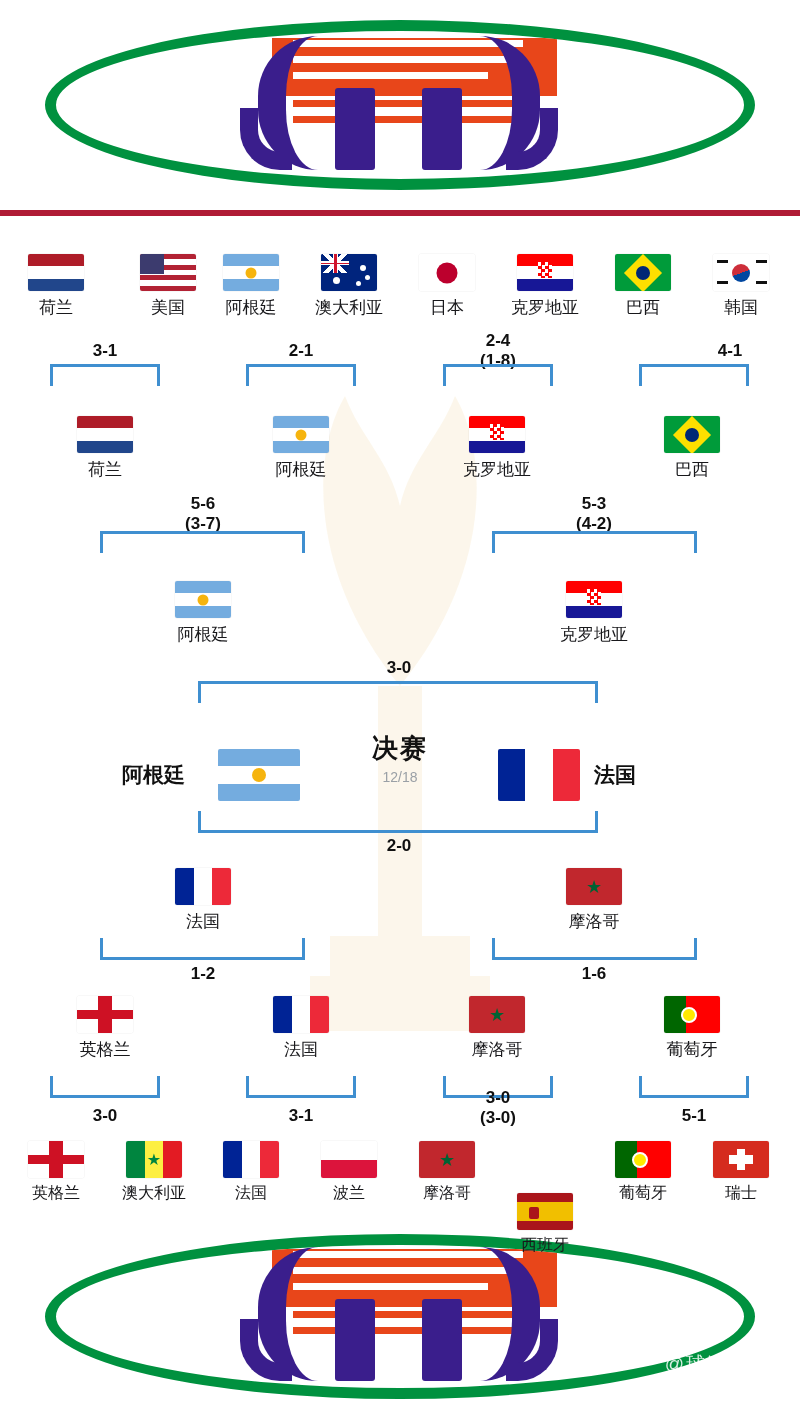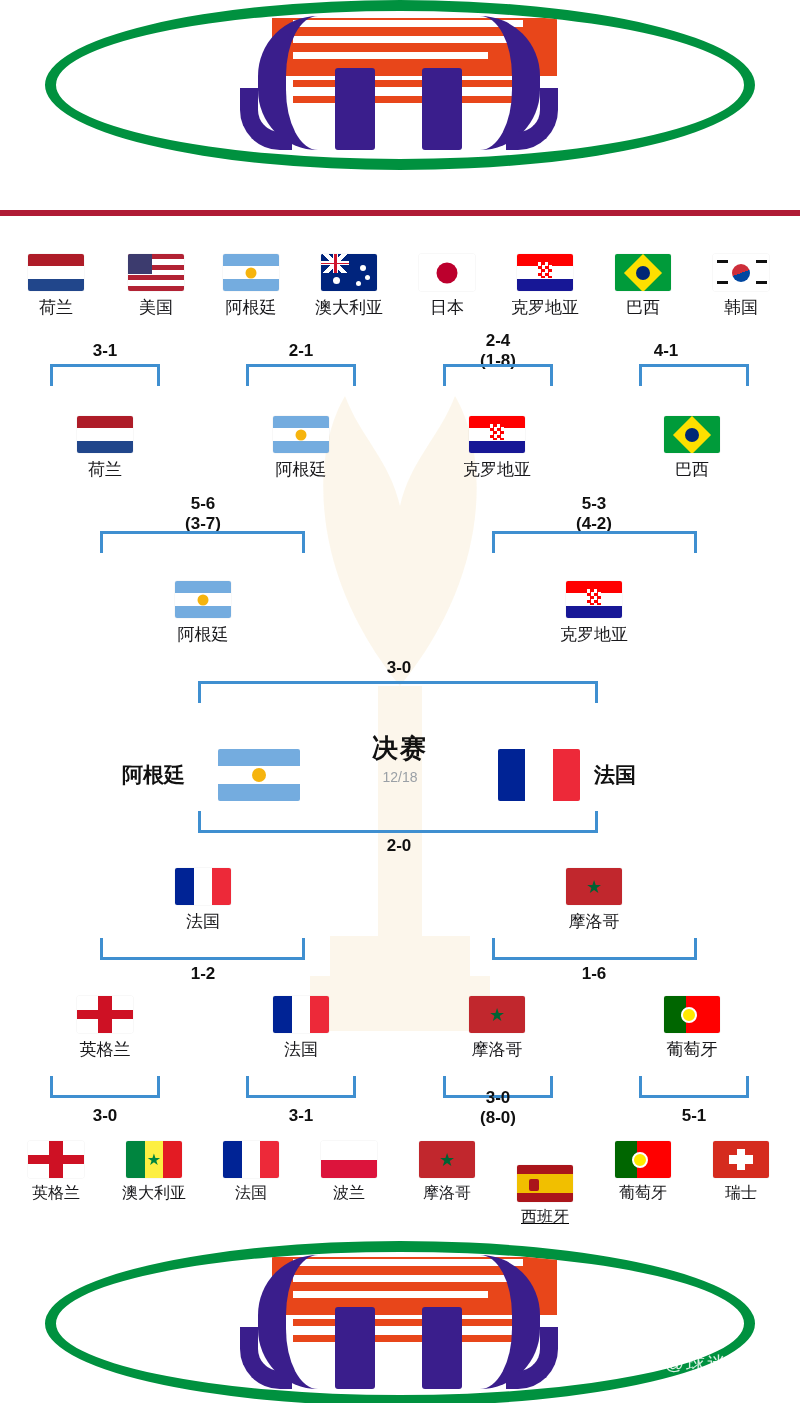--- a/index.html
+++ b/index.html
@@ -12,21 +12,21 @@
     position: relative;
     overflow: hidden;
   }
 
   
   .logo-band {
     position: relative;
     width: 100%;
     height: 210px;
     display: flex;
-    align-items: flex-start;
+    align-items: center;
     justify-content: center;
   }
   .logo-band.bottom { height: 150px; }
   .logo-oval {
     position: relative;
     width: 710px;
     height: 170px;
     border: 11px solid #00913f;
     border-radius: 50%;
     background: #ffffff;
@@ -221,21 +221,21 @@
 
     <div class="node" style="left:56px; top:38px;">
       <div class="flag">
         <div style="position:absolute;left:0;top:0;width:100%;height:33.3%;background:#ae1c28"></div>
         <div style="position:absolute;left:0;top:33.3%;width:100%;height:33.4%;background:#ffffff"></div>
         <div style="position:absolute;left:0;top:66.7%;width:100%;height:33.3%;background:#21468b"></div>
       </div>
       <div class="team-name">荷兰</div>
     </div>
 
-    <div class="node" style="left:156px; top:38px;">
+    <div class="node" style="left:168px; top:38px;">
       <div class="flag">
         <div style="position:absolute;inset:0;background:repeating-linear-gradient(#b22234 0 14.3%, #ffffff 14.3% 28.6%)"></div>
         <div style="position:absolute;left:0;top:0;width:42%;height:53%;background:#3c3b6e"></div>
       </div>
       <div class="team-name">美国</div>
     </div>
 
     <div class="node" style="left:251px; top:38px;">
       <div class="flag">
         <div style="position:absolute;left:0;top:0;width:100%;height:33.3%;background:#74acdf"></div>
@@ -304,21 +304,21 @@
     <div class="score" style="left:105px; top:125px;">
       <span>3-1</span>
     </div>
     <div class="score" style="left:301px; top:125px;">
       <span>2-1</span>
     </div>
     <div class="score" style="left:498px; top:115px;">
       <span>2-4</span>
       <span class="sub">(1-8)</span>
     </div>
-    <div class="score" style="left:666px; top:125px;">
+    <div class="score" style="left:730px; top:125px;">
       <span>4-1</span>
     </div>
 
     <div class="conn conn-u" style="left:50px; top:148px; width:110px; height:22px;"></div>
     <div class="conn conn-u" style="left:246px; top:148px; width:110px; height:22px;"></div>
     <div class="conn conn-u" style="left:443px; top:148px; width:110px; height:22px;"></div>
     <div class="conn conn-u" style="left:639px; top:148px; width:110px; height:22px;"></div>
 
     <div class="node" style="left:105px; top:200px;">
       <div class="flag">
@@ -480,21 +480,21 @@
     <div class="conn conn-d" style="left:639px; top:860px; width:110px; height:22px;"></div>
 
     <div class="score" style="left:105px; top:890px;">
       <span>3-0</span>
     </div>
     <div class="score" style="left:301px; top:890px;">
       <span>3-1</span>
     </div>
     <div class="score" style="left:498px; top:872px;">
       <span>3-0</span>
-      <span class="sub">(8-0)</span>
+      <span class="sub">(3-0)</span>
     </div>
     <div class="score" style="left:694px; top:890px;">
       <span>5-1</span>
     </div>
 
     <div class="node" style="left:56px; top:925px;">
       <div class="flag">
         <div style="position:absolute;inset:0;background:#ffffff"></div>
         <div style="position:absolute;left:0;top:38%;width:100%;height:24%;background:#ce1124"></div>
         <div style="position:absolute;left:38%;top:0;width:24%;height:100%;background:#ce1124"></div>
@@ -525,21 +525,21 @@
       </div>
       <div class="team-name sm">波兰</div>
     </div>
     <div class="node" style="left:447px; top:925px;">
       <div class="flag">
         <div style="position:absolute;inset:0;background:#c1272d"></div>
         <div style="position:absolute;left:50%;top:50%;transform:translate(-50%,-50%);color:#006233;font-size:18px;line-height:1">★</div>
       </div>
       <div class="team-name sm">摩洛哥</div>
     </div>
-    <div class="node" style="left:545px; top:949px;text-decoration:underline;">
+    <div class="node" style="left:545px; top:977px;">
       <div class="flag">
         <div style="position:absolute;left:0;top:0;width:100%;height:25%;background:#aa151b"></div>
         <div style="position:absolute;left:0;top:25%;width:100%;height:50%;background:#f1bf00"></div>
         <div style="position:absolute;left:0;top:75%;width:100%;height:25%;background:#aa151b"></div>
         <div style="position:absolute;left:22%;top:38%;width:10px;height:12px;background:#aa151b;border-radius:2px"></div>
       </div>
       <div class="team-name sm">西班牙</div>
     </div>
     <div class="node" style="left:643px; top:925px;">
       <div class="flag">

